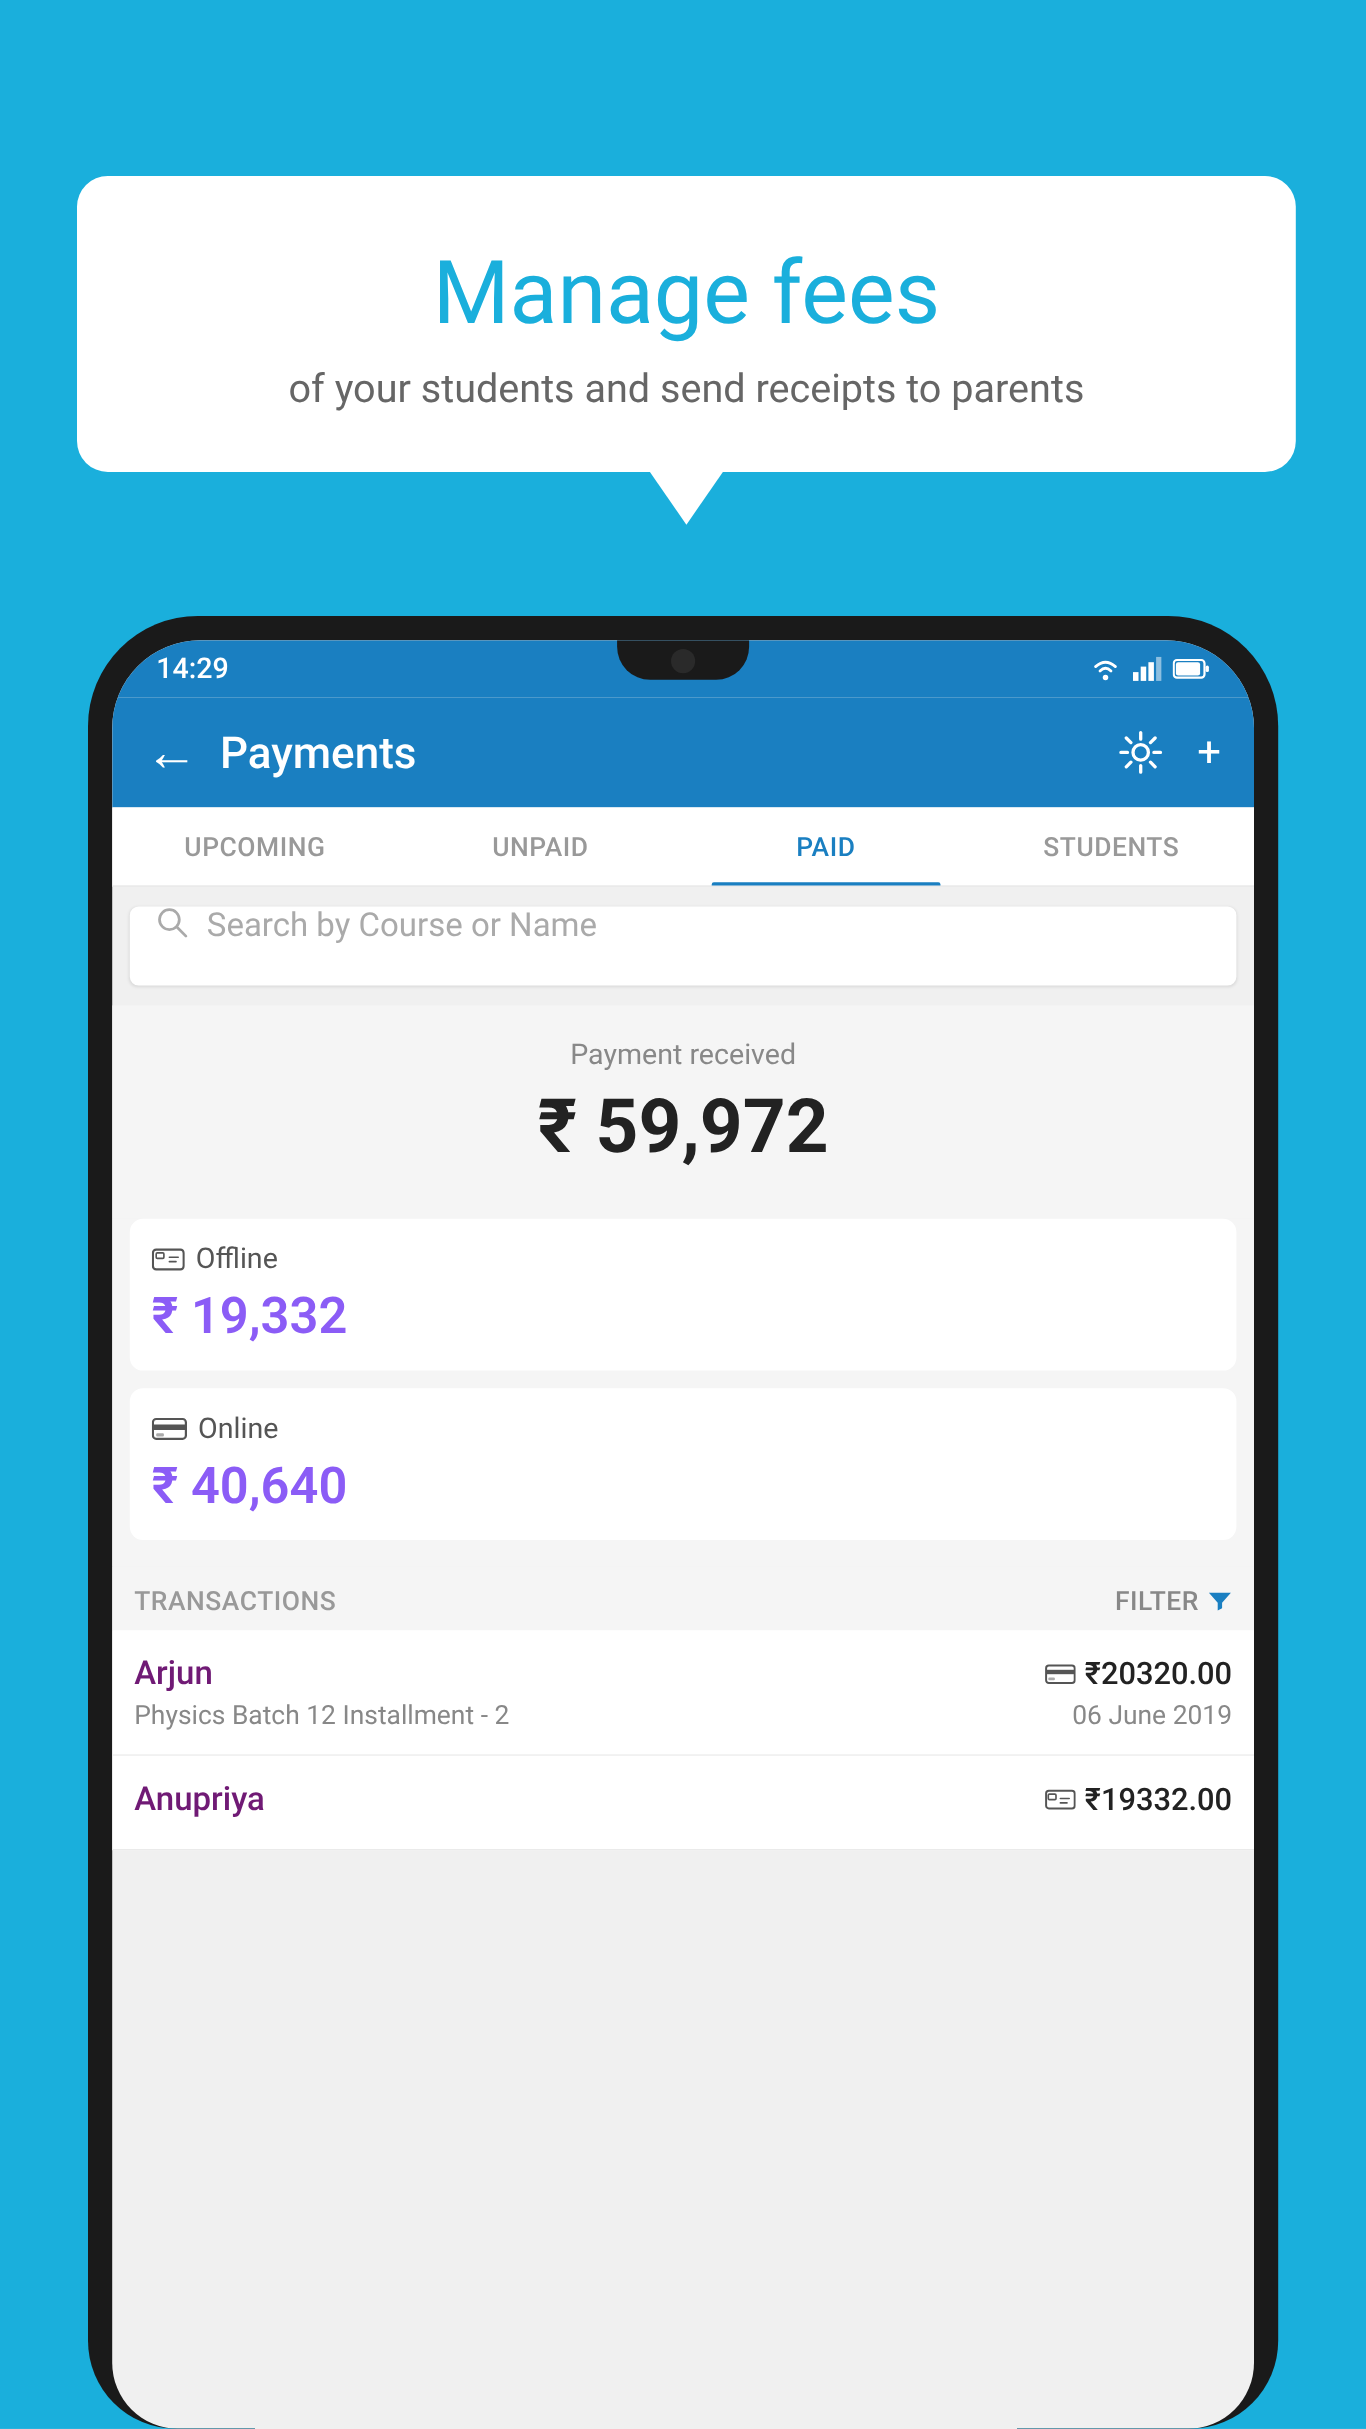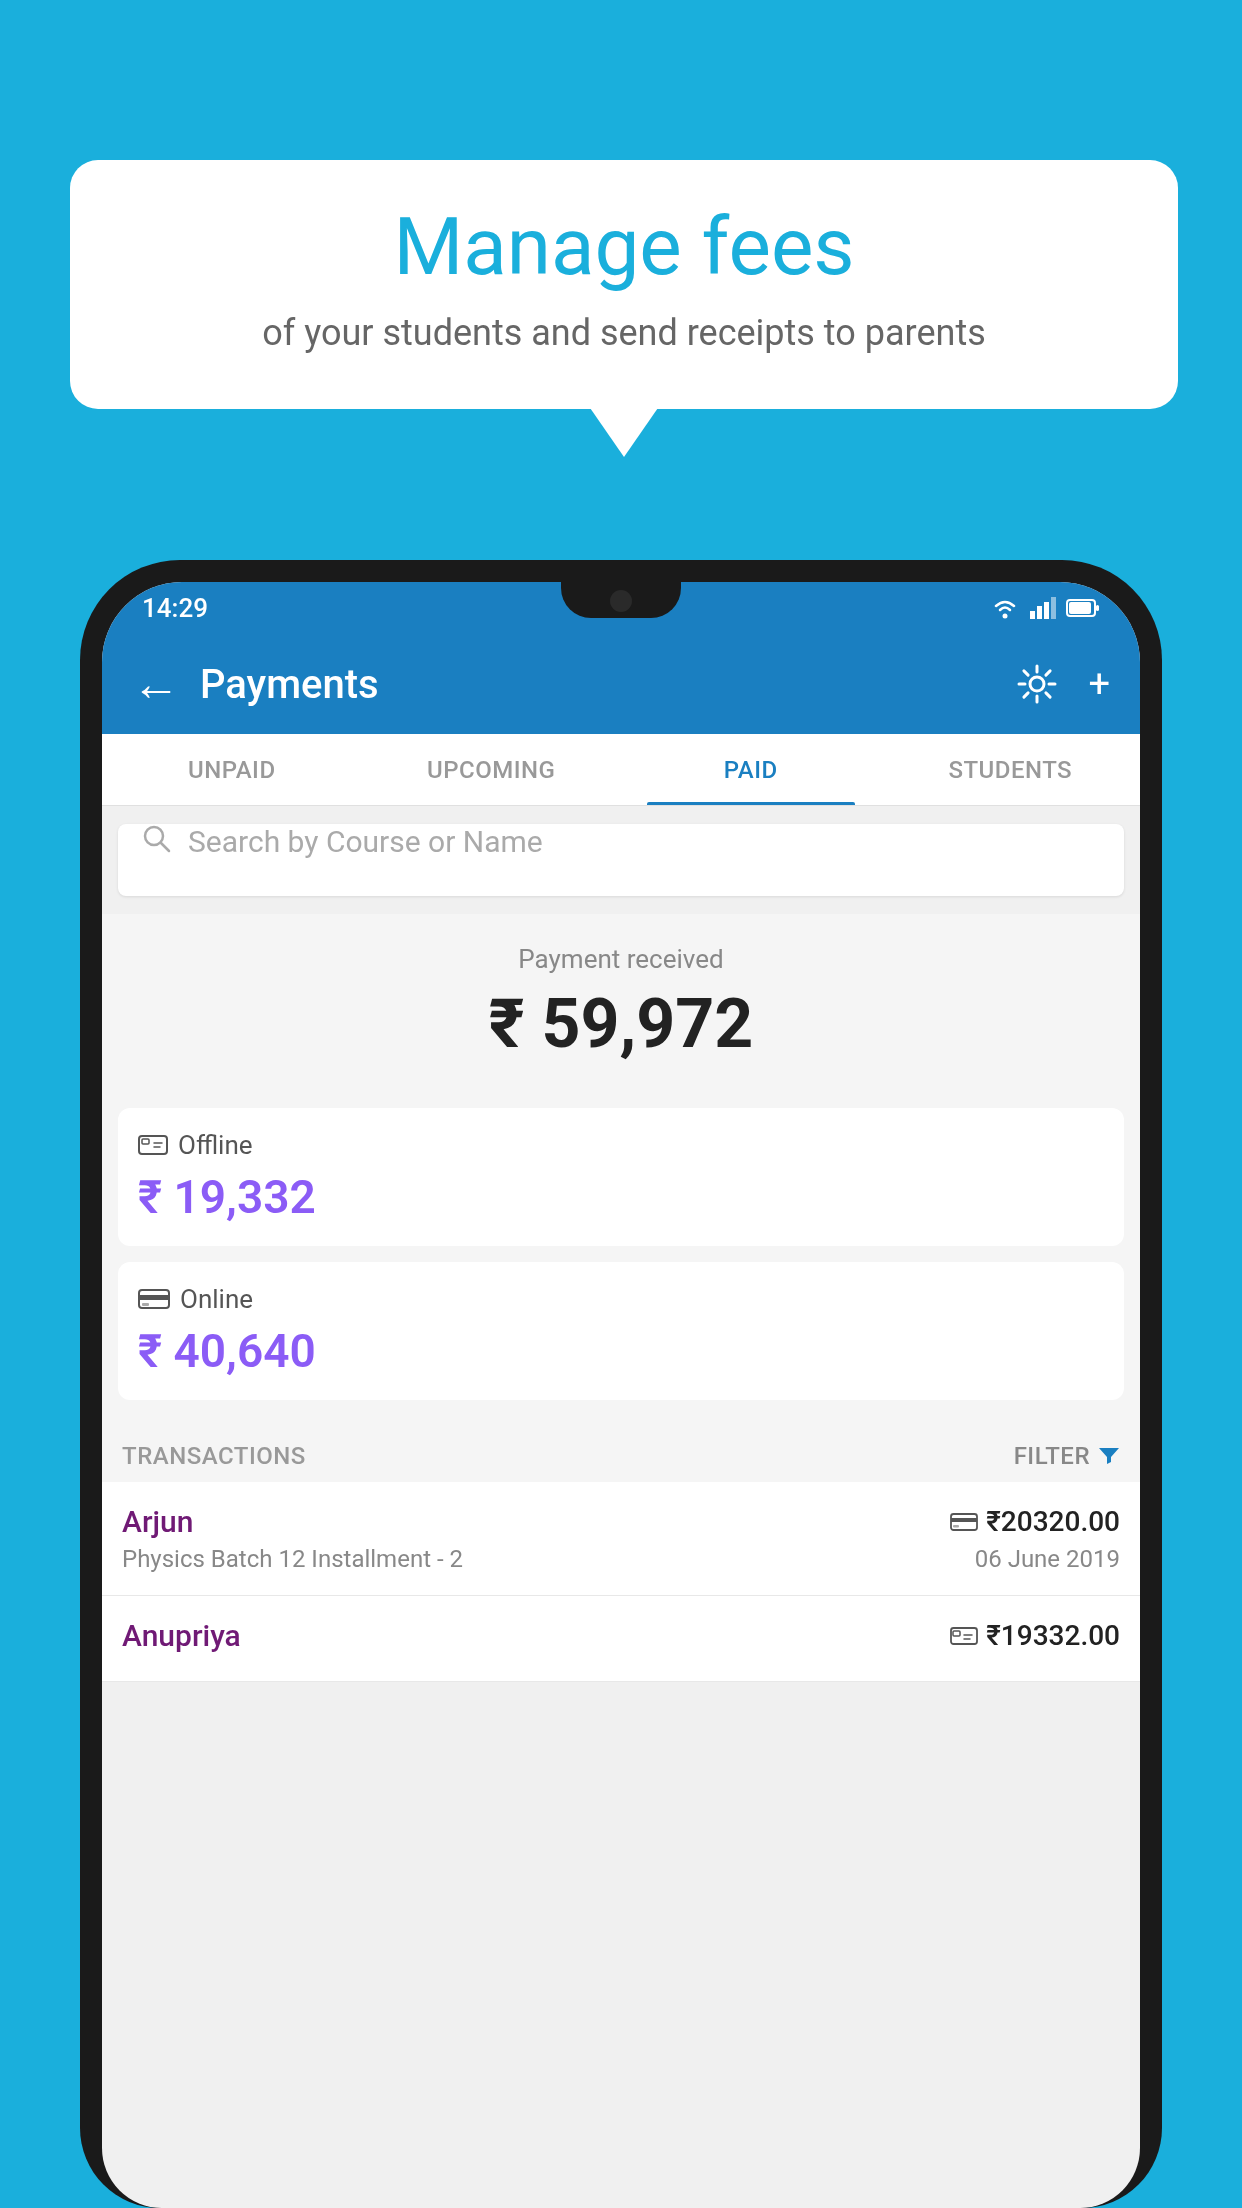--- a/index.html
+++ b/index.html
@@ -14,21 +14,21 @@
     }
 
     
     .speech-bubble {
       position: absolute;
       top: 160px;
       left: 70px;
       right: 64px;
       background: white;
       border-radius: 28px;
-      padding: 40px 50px 55px;
+      padding: 60px 50px 55px;
       text-align: center;
     }
     .speech-bubble::after {
       content: '';
       position: absolute;
       bottom: -48px;
       left: 50%;
       transform: translateX(-50%);
       width: 0;
       height: 0;
@@ -371,24 +371,24 @@
           <svg width="42" height="42" viewBox="0 0 42 42" fill="none">
             <circle cx="21" cy="21" r="7" stroke="white" stroke-width="3"></circle>
             <path d="M21 3 L21 9 M21 33 L21 39 M3 21 L9 21 M33 21 L39 21 M7.9 7.9 L12.1 12.1 M29.9 29.9 L34.1 34.1 M34.1 7.9 L29.9 12.1 M12.1 29.9 L7.9 34.1" stroke="white" stroke-width="3" stroke-linecap="round"></path>
           </svg>
           <span class="app-bar-icon">+</span>
         </div>
       </div>
 
       <div class="tab-bar">
         <div class="tab-item">
+          <span>UPCOMING</span>
+        </div>
+        <div class="tab-item">
           <span>UNPAID</span>
-        </div>
-        <div class="tab-item">
-          <span>UPCOMING</span>
         </div>
         <div class="tab-item active">
           <span>PAID</span>
         </div>
         <div class="tab-item">
           <span>STUDENTS</span>
         </div>
       </div>
 
       <div class="search-bar">

